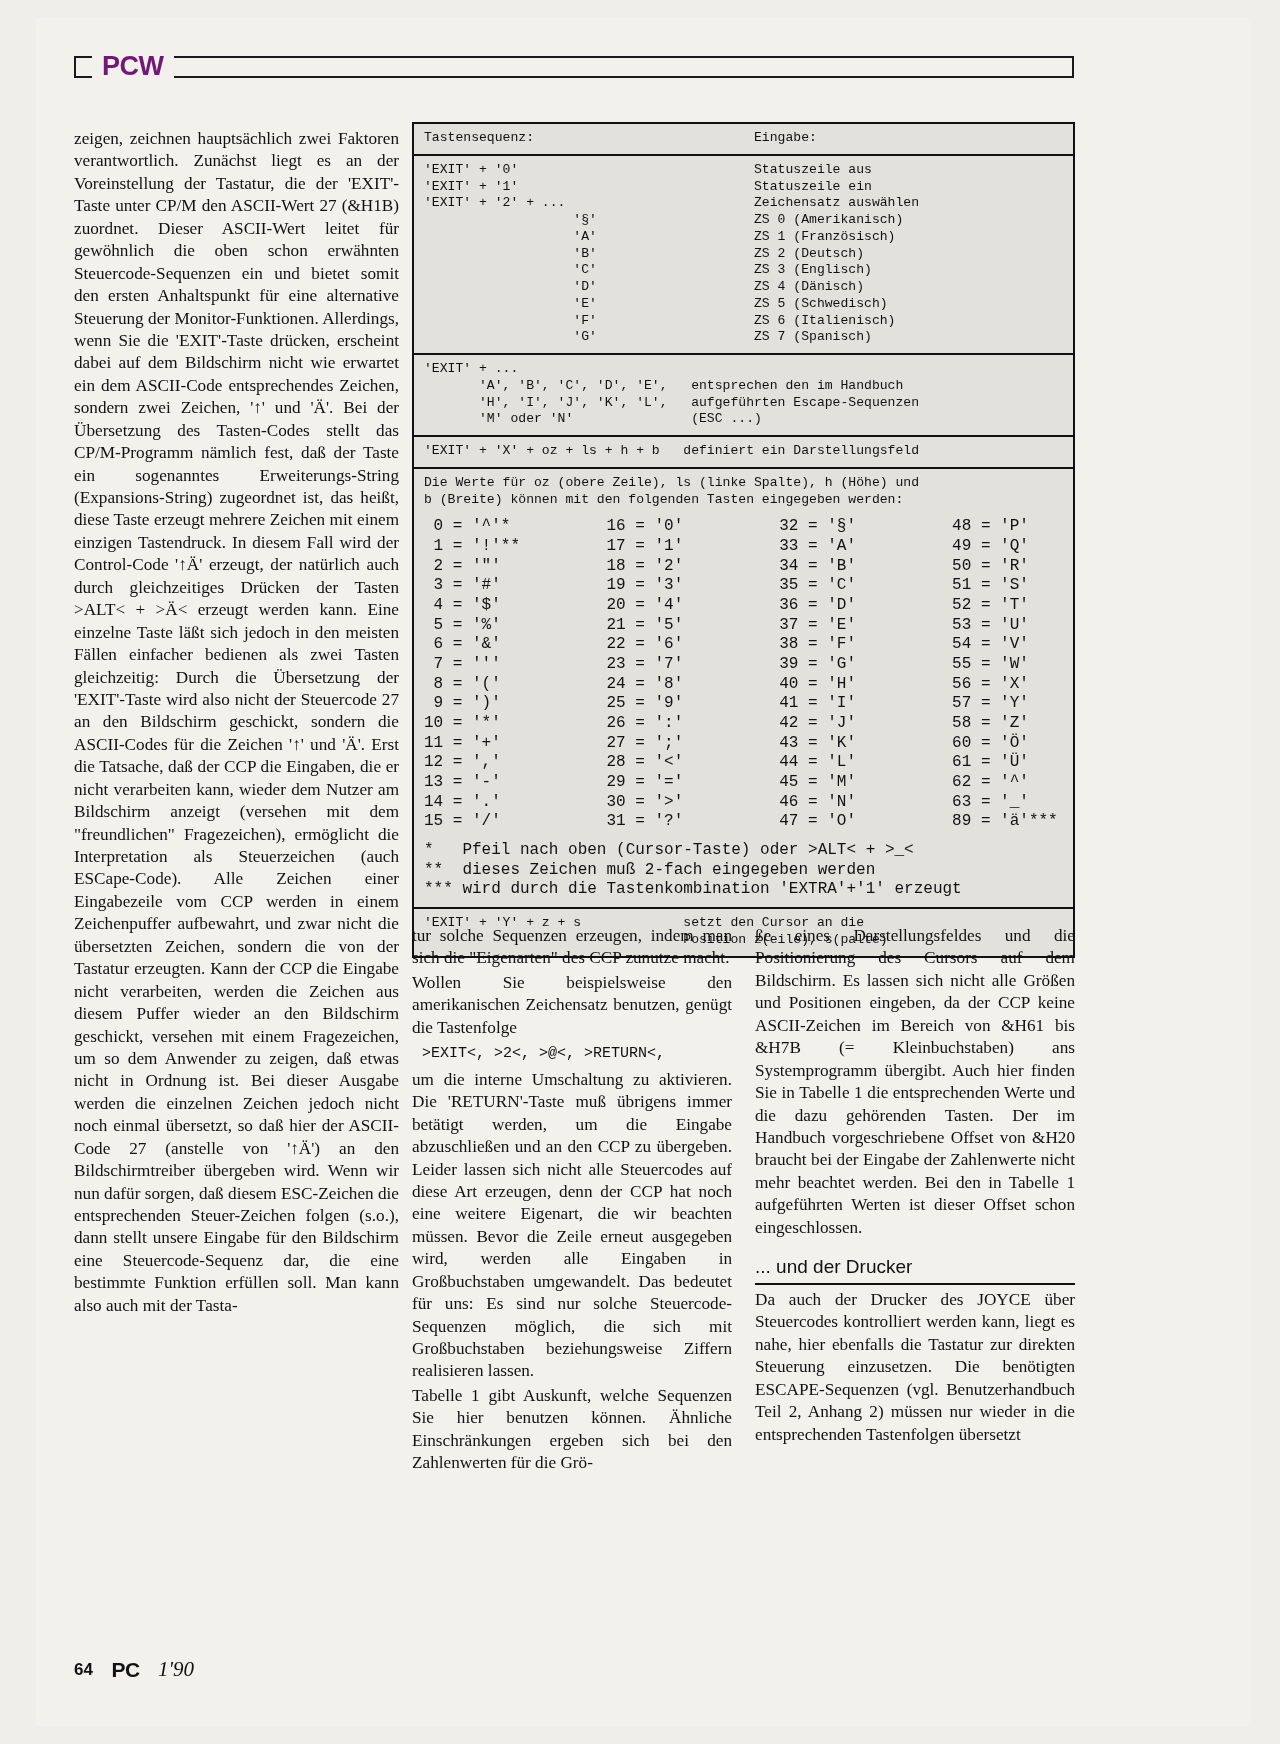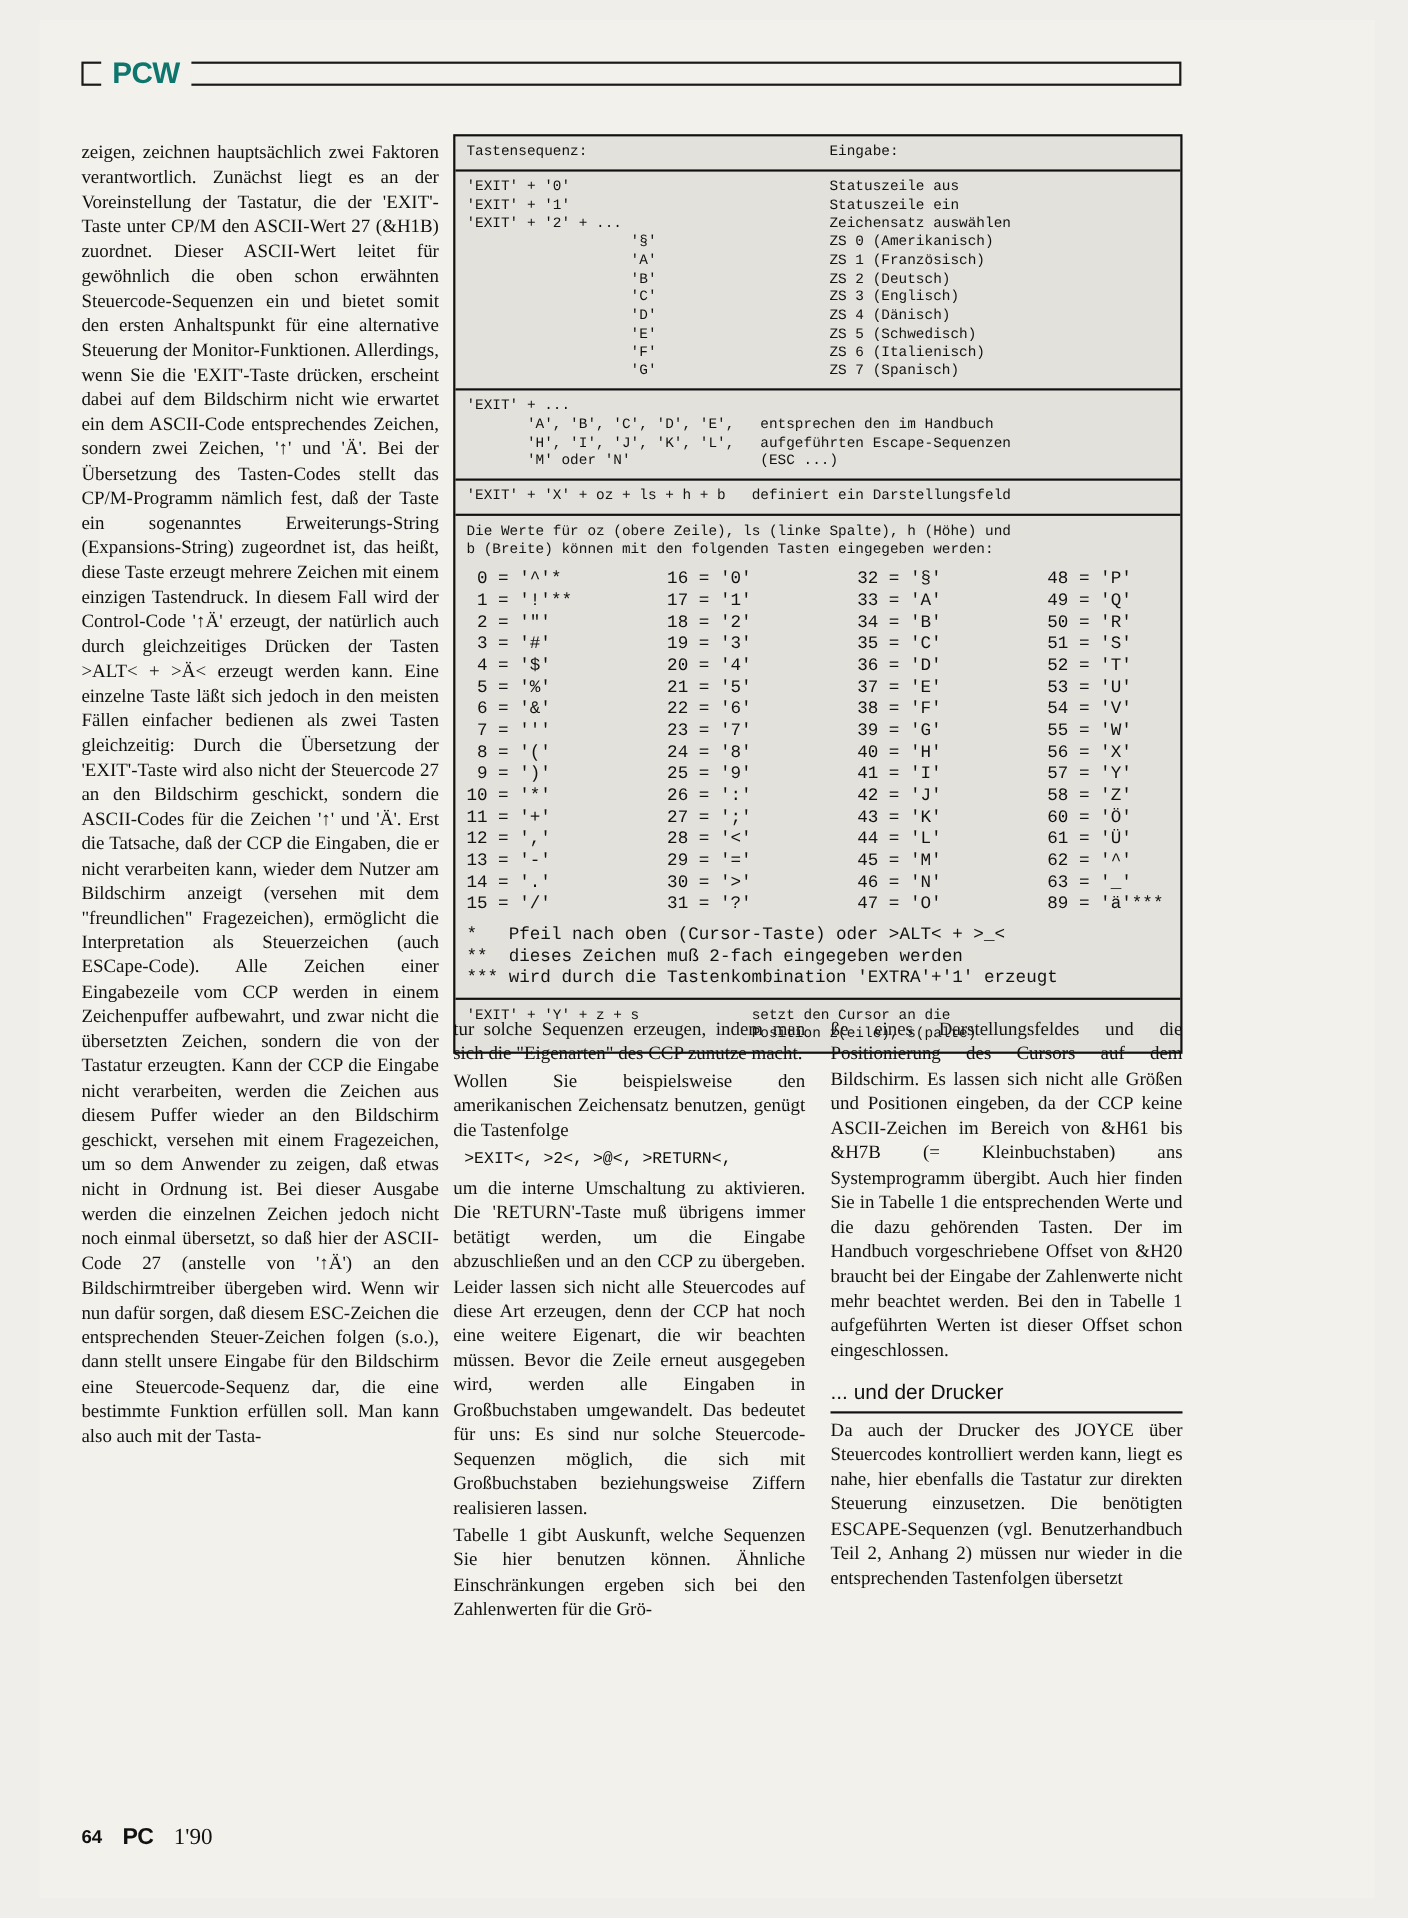--- a/index.html
+++ b/index.html
@@ -27,21 +27,21 @@
     box-sizing:border-box;
   }
   .header-logo{
     position:absolute;left:18px;top:0px;
     background:#f2f1ec;
     padding:0 10px;
     font-family:"Liberation Sans", sans-serif;
     font-weight:bold;
     font-size:27px;
     letter-spacing:-0.5px;
-    color:#0f766e;
+    color:#701a75;
     line-height:36px;
   }
   
   .col{
     position:absolute;
     font-size:17.2px;
     line-height:1.305;
     text-align:justify;
     color:#111;
     hyphens:manual;
@@ -110,20 +110,21 @@
   .footer .pg{
     font-size:17px;font-weight:bold;display:inline-block;vertical-align:middle;
   }
   .footer .pc{
     font-size:21px;font-weight:bold;display:inline-block;vertical-align:middle;margin-left:14px;
     letter-spacing:-0.5px;
   }
   .footer .iss{
     font-size:21px;display:inline-block;vertical-align:middle;margin-left:14px;
     font-family:"Liberation Serif", serif;
+    font-style:italic;
   }
 </style>
 </head>
 <body>
 
 <div class="page">
   <div class="page-inner"></div>
 
   <div class="header">
     <div class="header-rule"></div>

